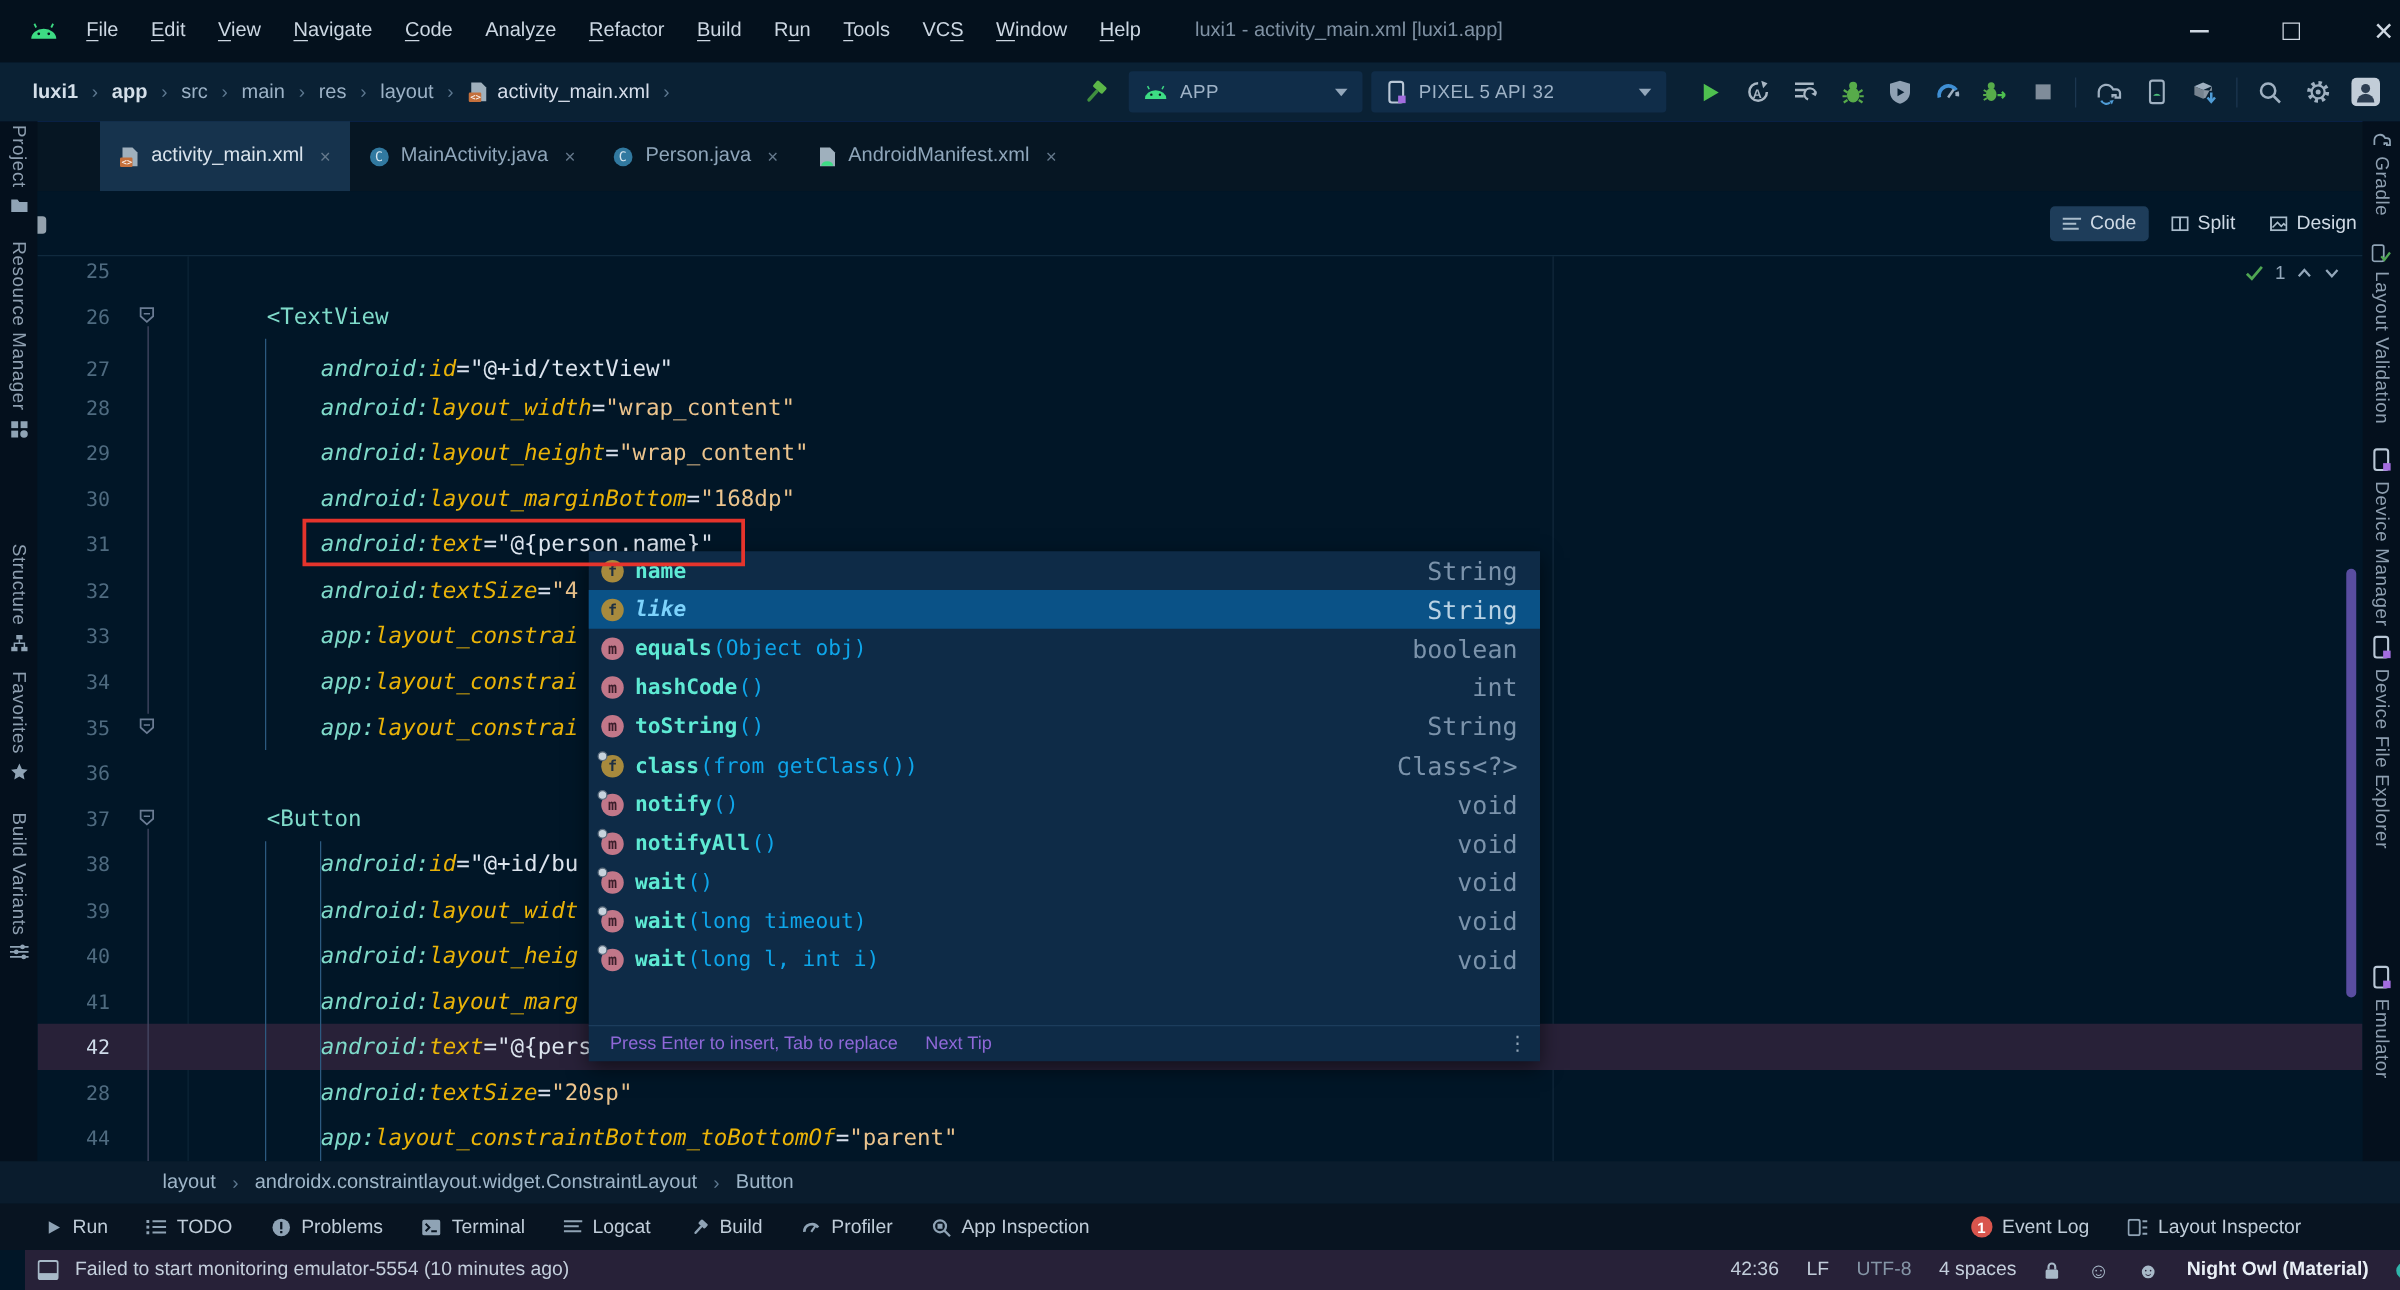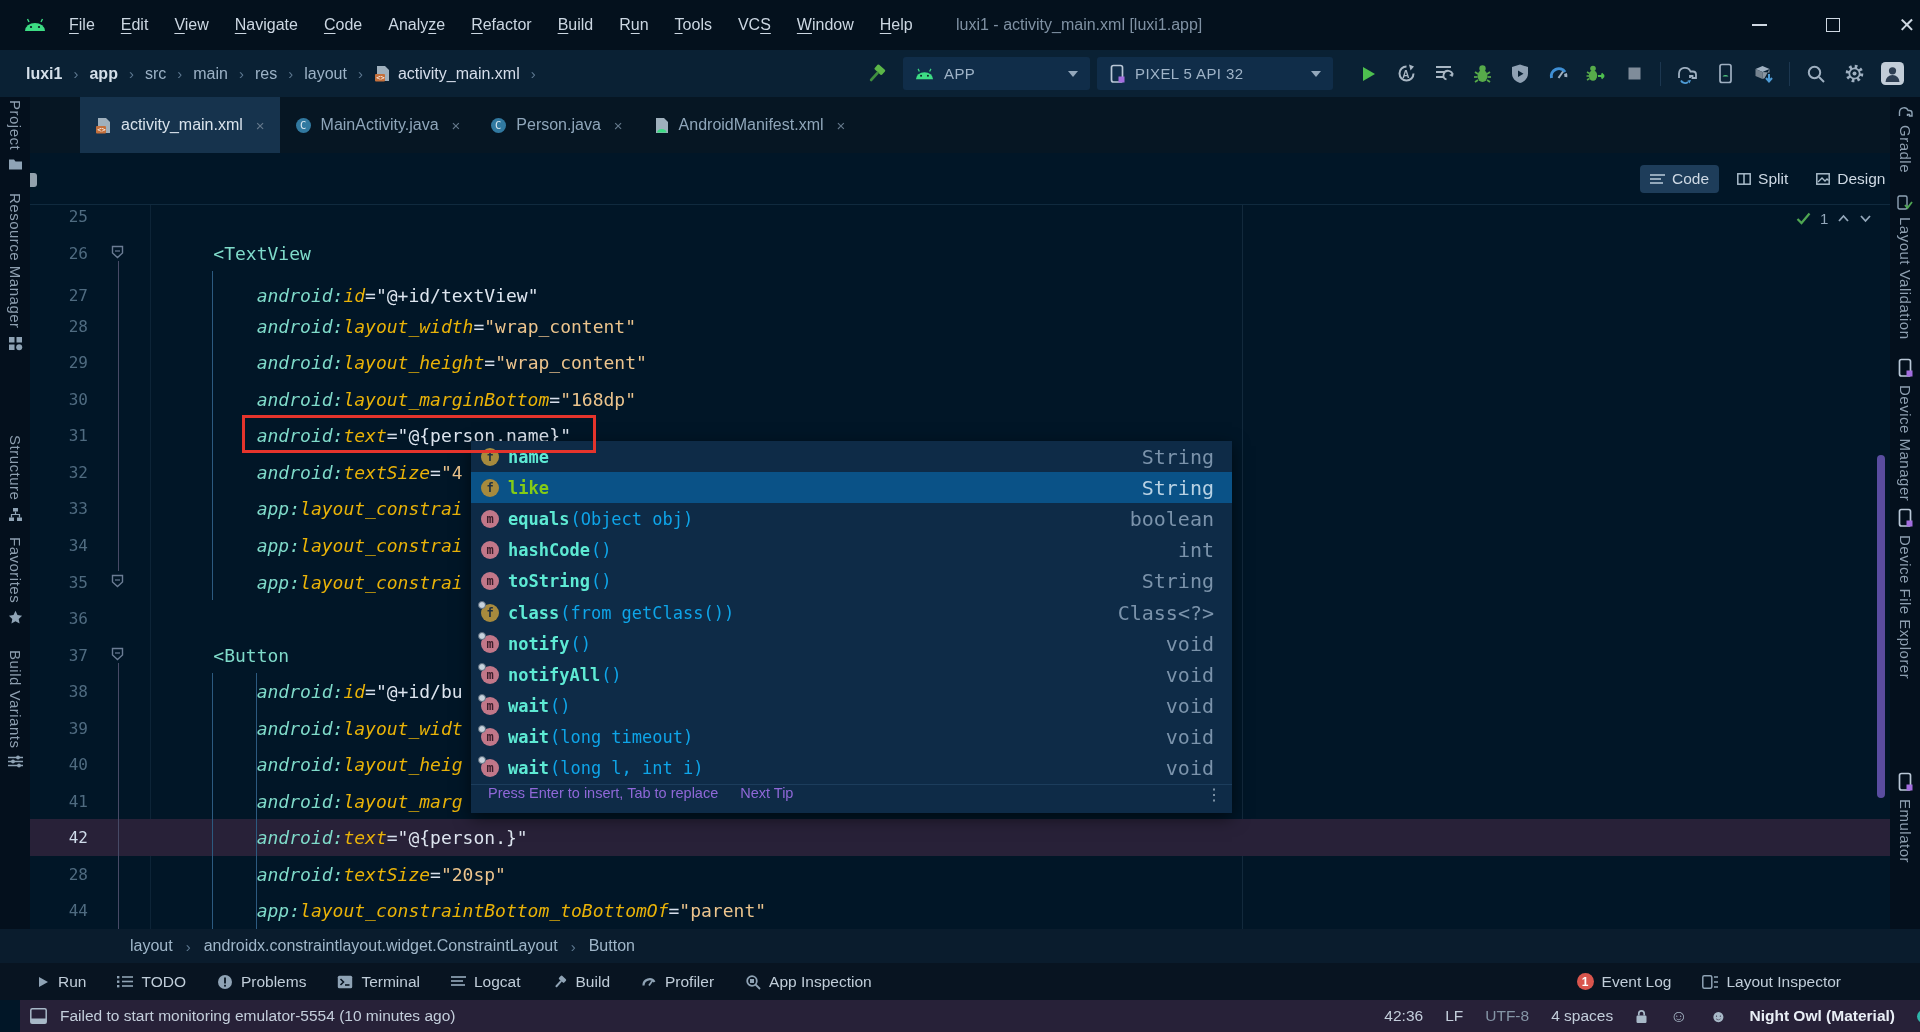--- a/index.html
+++ b/index.html
@@ -76,26 +76,26 @@
   
   #popup{position:absolute;left:471px;top:441px;width:761px;z-index:30;background:#0e2b47;
          box-shadow:0 5px 16px rgba(0,0,0,.55);}
   .pop-row{height:31.2px;display:flex;align-items:center;padding:0 18px 0 10px;
            font-family:"DejaVu Sans Mono",monospace;font-size:17px;}
   .pop-row.selected{background:#0a5287;}
   .pop-icon{position:relative;width:18px;height:18px;border-radius:50%;margin-right:9px;flex:none;
             display:flex;align-items:center;justify-content:center;font-size:12px;font-weight:bold;}
   .pop-icon.f{background:#a78a3d;color:#1d2f42;} .pop-icon.m{background:#c17789;color:#3a1d2a;}
   .pop-lock{position:absolute;left:-3px;top:-3px;width:6px;height:6px;border-radius:50%;background:#c7d3dd;border:1px solid #5a6b7c;}
-  .pop-name{color:#5eead4;font-weight:bold;} .pop-row.selected .pop-name{color:#84cc16;}
+  .pop-name{color:#5eead4;font-weight:bold;} .pop-row.selected .pop-name{color:#7dd3fc;font-style:italic;}
   .pop-params{color:#0ea5e9;margin-left:1px;}
   .pop-spacer{flex:1;}
   .pop-type{color:#7b93ab;font-size:20px;} .pop-row.selected .pop-type{color:#b9d2e4;}
-  #pop-hint{height:28px;border-top:1px solid #1c3d5c;display:flex;align-items:flex-start;gap:22px;
-            padding:0 10px 0 17px;font-size:14.5px;color:#8f68d8;}
+  #pop-hint{height:28px;border-top:1px solid #1c3d5c;display:flex;align-items:center;gap:22px;
+            padding:0 10px 0 17px;font-size:14.5px;color:#8f68d8;margin-top:36px;}
   #pop-hint .more{margin-left:auto;color:#8fa3b5;font-size:16px;letter-spacing:0;}
 
   
   #crumbbar{position:absolute;left:0;top:929px;width:1920px;height:34px;background:#0a1c2d;display:flex;align-items:center;}
   #crumbs-bottom{margin-left:130px;display:flex;align-items:center;gap:13px;font-size:16px;color:#9fb6c9;}
 
   
   #toolwin{position:absolute;left:0;top:963px;width:1920px;height:37px;background:#081421;display:flex;align-items:center;}
   .tw-item{display:flex;align-items:center;gap:8px;font-size:15.5px;color:#c0cdd9;margin-right:31px;}
   #tw-left{margin-left:36px;display:flex;align-items:center;}

